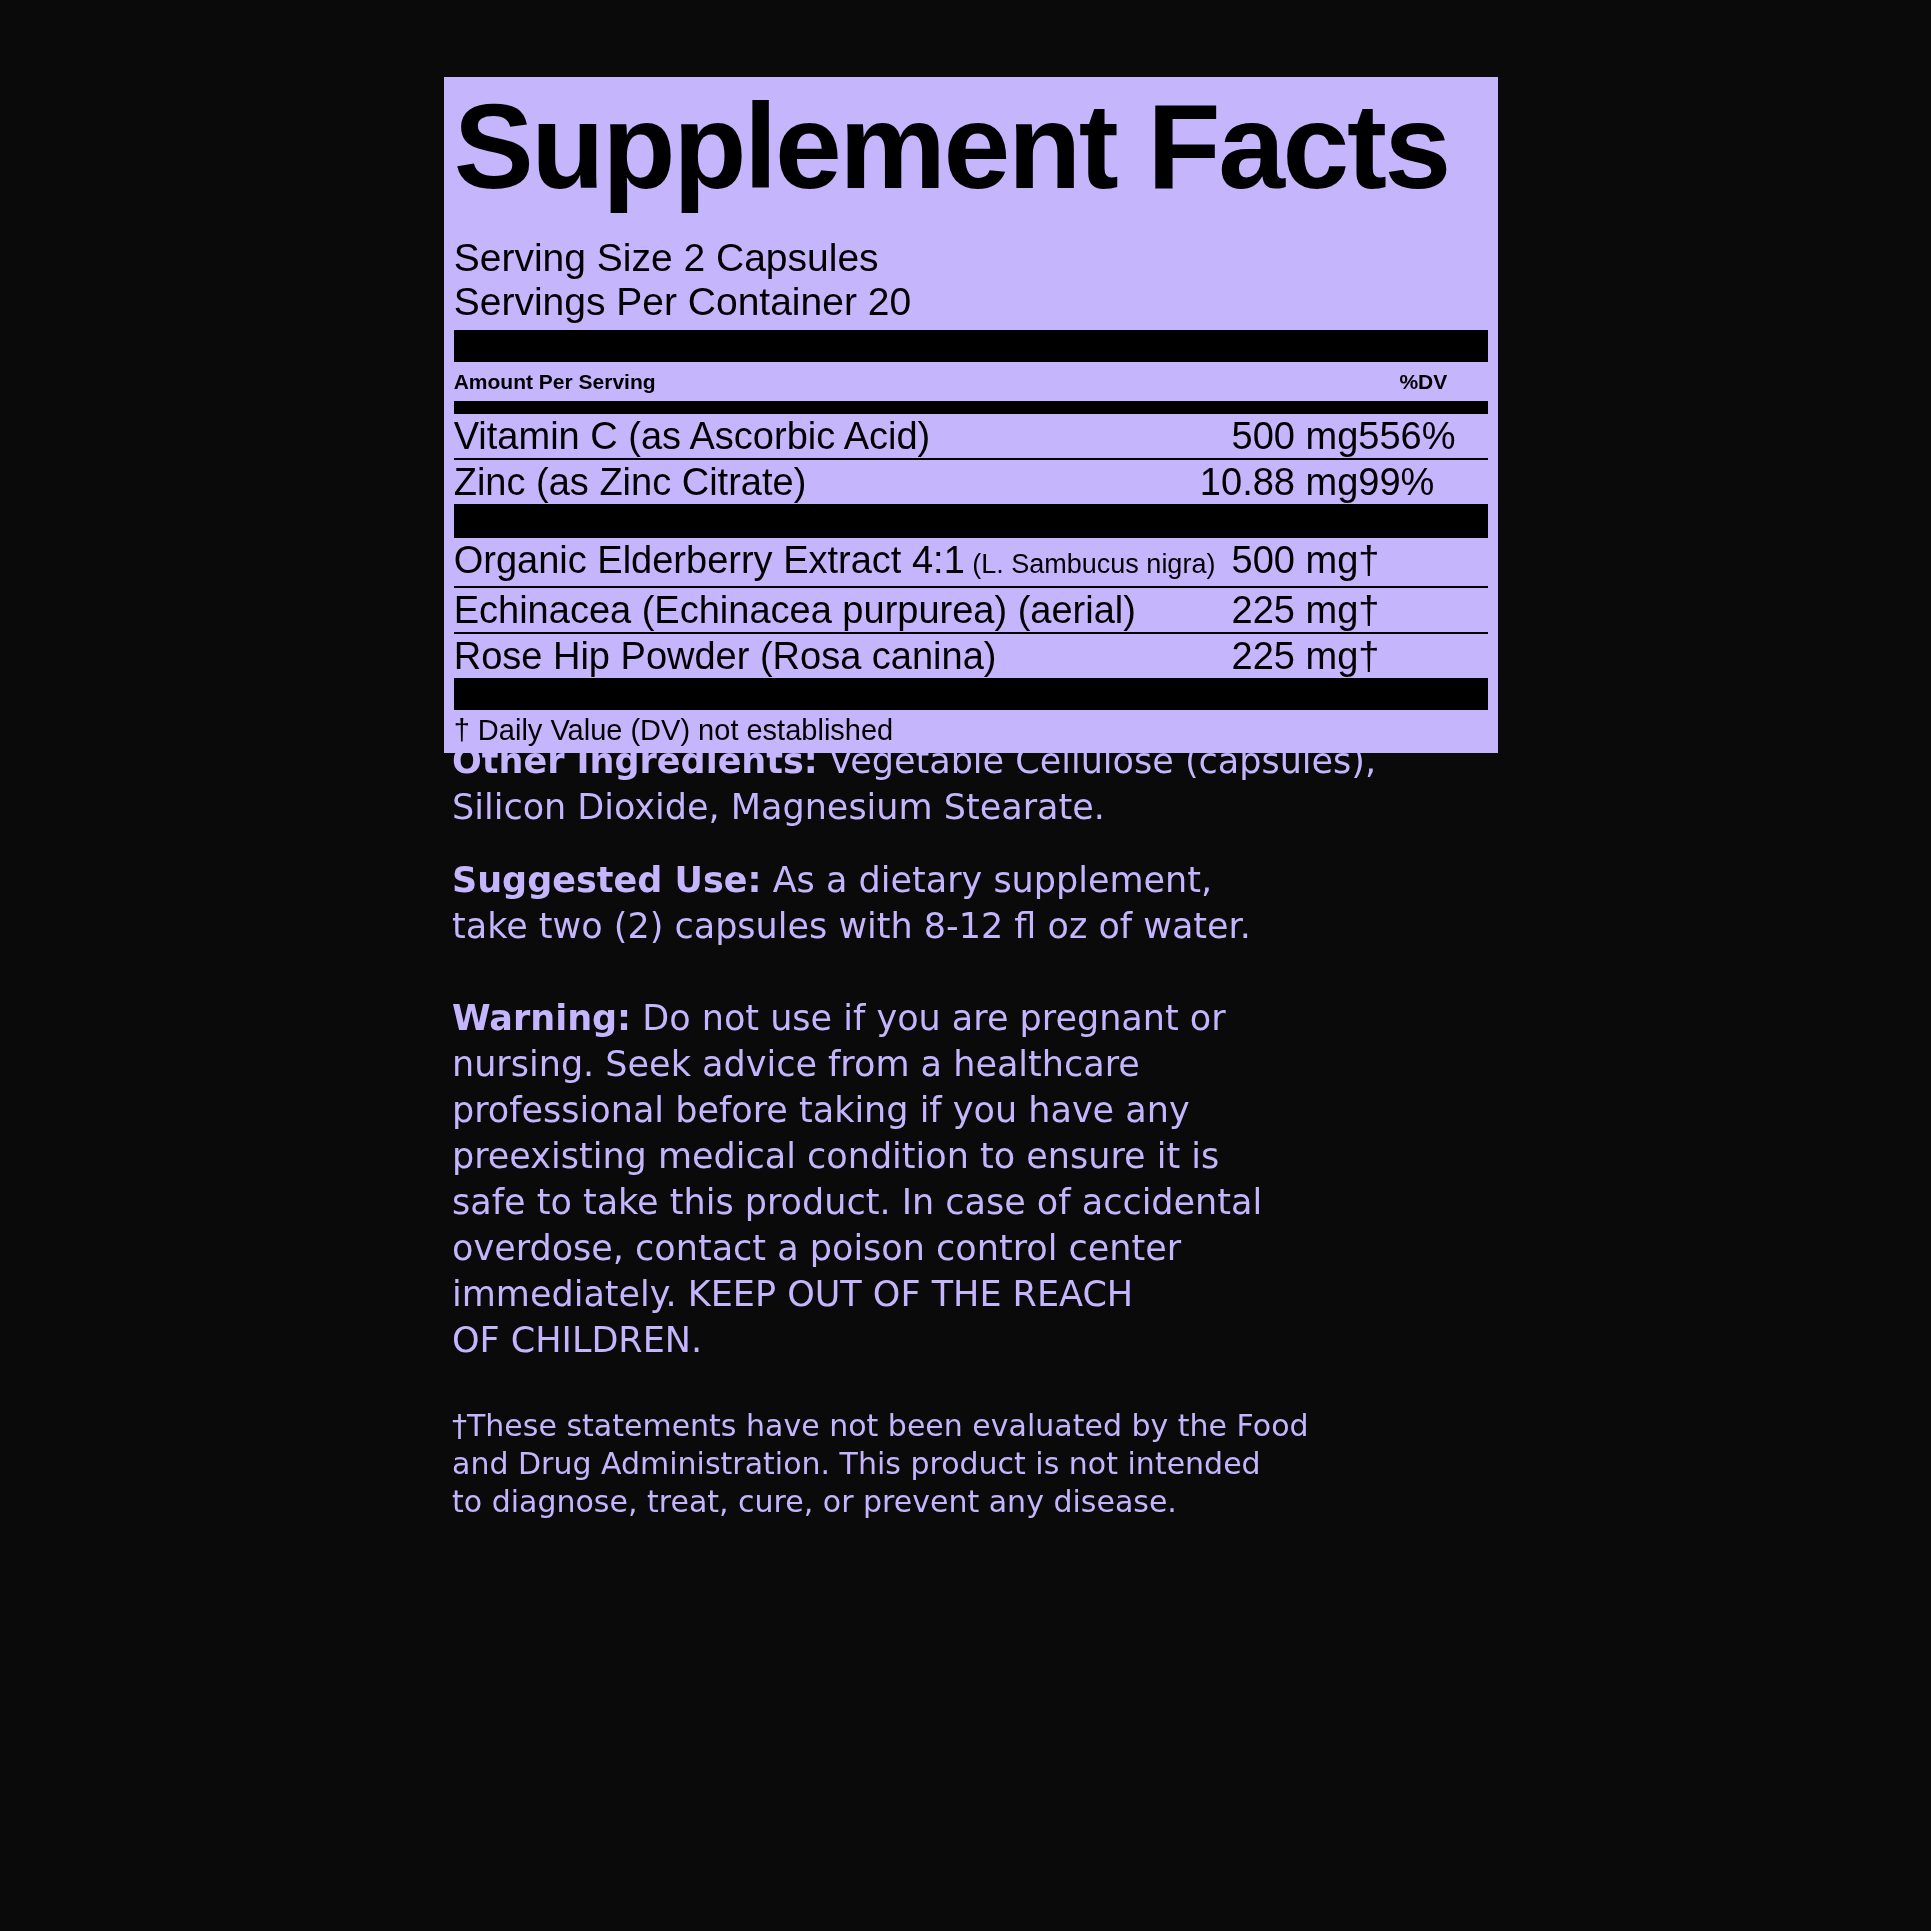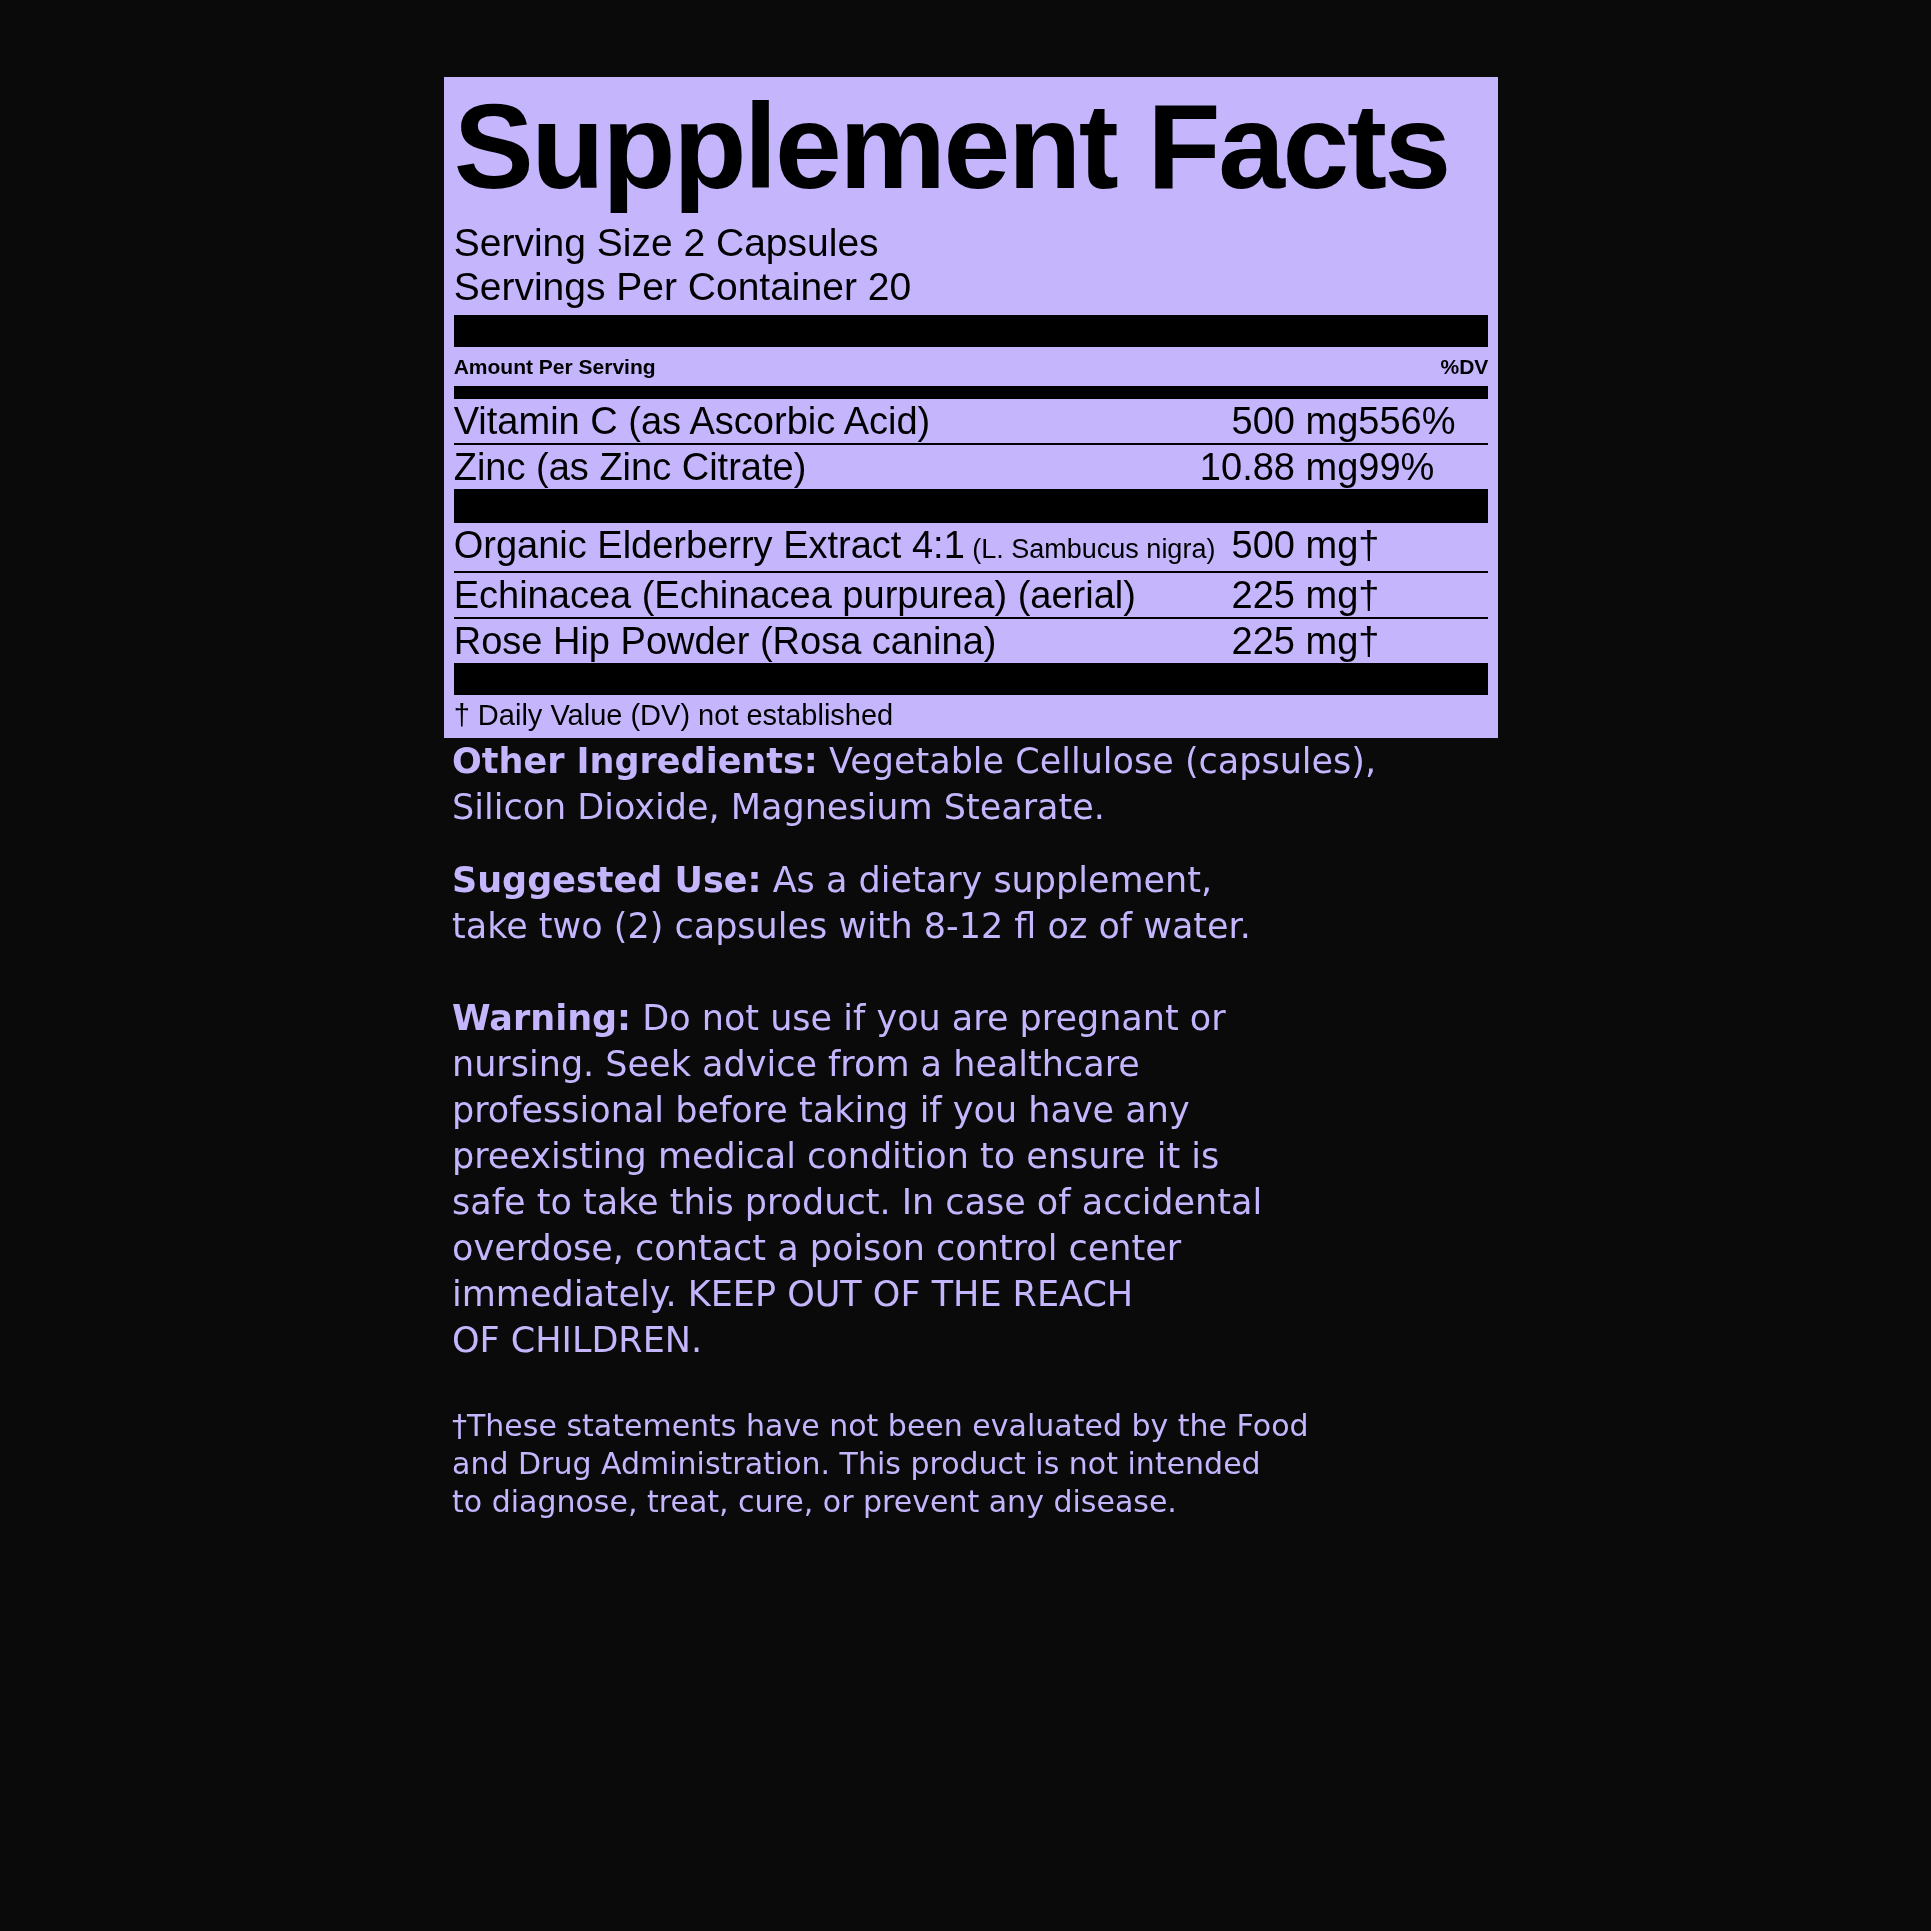--- a/index.html
+++ b/index.html
@@ -28,40 +28,40 @@
     font-size: 120px;
     line-height: 131px;
     font-weight: bold;
     letter-spacing: -2.4px;
     white-space: nowrap;
   }
   .serving-line {
     font-size: 39px;
     line-height: 44px;
   }
-  .serving-line.first { margin-top: 9px; }
+  .serving-line.first { margin-top: 24px; }
   .bar { background: #000; }
   .bar.thick { height: 32px; }
   .bar.thick.mid { height: 34px; }
   .bar.thin { height: 12.6px; }
   .bar.top { margin-top: 5.8px; }
 
   .hdr-row {
     position: relative;
     padding: 1.9px 0 2.9px 0;
     font-size: 21px;
     line-height: 35px;
     font-weight: bold;
   }
   .hdr-row .dv-head {
     position: absolute;
     right: 0;
     top: 1.9px;
     width: 130px;
-    text-align: right;
+    text-align: center;
   }
 
   .row {
     position: relative;
     padding: 1px 0;
     font-size: 38px;
     line-height: 42px;
     white-space: nowrap;
   }
   .row.ruled { border-bottom: 2.9px solid #000; }

